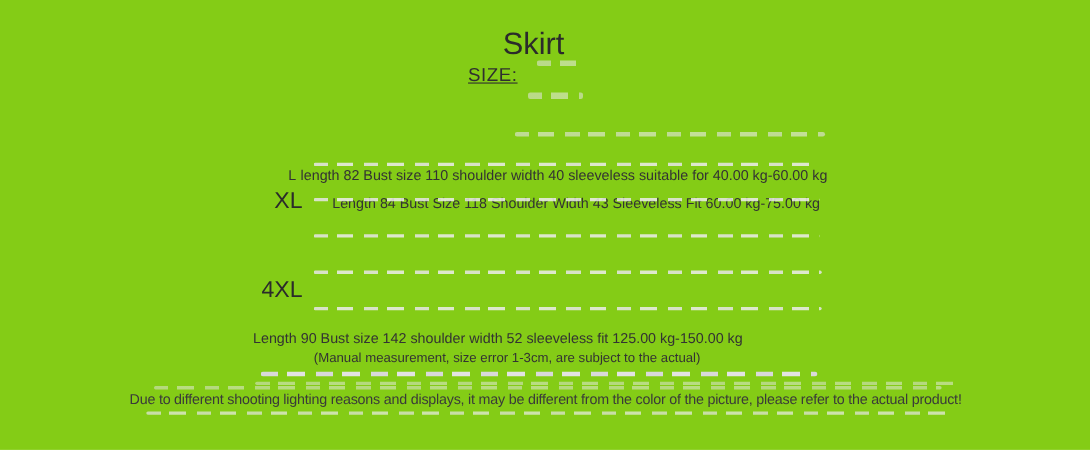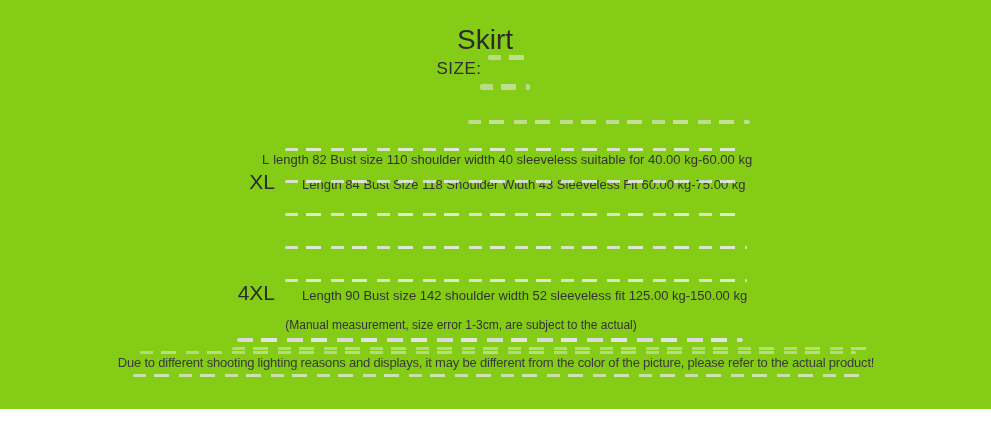--- a/index.html
+++ b/index.html
@@ -21,27 +21,28 @@
     transform: translateX(-50%);
     font-size: 28px;
     font-weight: 400;
     color: #2b2b2b;
     white-space: nowrap;
     line-height: 1.1;
   }
   .size-heading {
     position: absolute;
     top: 59px;
-    left: 459px;
+    left: 448px;
     transform: translateX(-50%);
     font-size: 17px;
     font-weight: 400;
     letter-spacing: 0.5px;
     color: #2f2f2f;
     white-space: nowrap;
+    text-decoration: underline;
   }
 
   
   .size-row {
     position: absolute;
     left: 230px;
     display: flex;
     align-items: baseline;
     white-space: nowrap;
   }
@@ -64,21 +65,21 @@
   .row-l .size-label {
     width: auto;
     font-size: 13px;
     margin-right: 4px;
     line-height: 16px;
     color: #333333;
   }
   .row-xl  { top: 153px; }
   .row-xxl { top: 185px; }
   .row-3xl { top: 218px; }
-  .row-4xl { top: 264px; }
+  .row-4xl { top: 251px; flex-direction: column; }
 
   
   .note-measurement {
     position: absolute;
     top: 318px;
     left: 461px;
     transform: translateX(-50%);
     font-size: 12px;
     color: #333333;
     white-space: nowrap;

